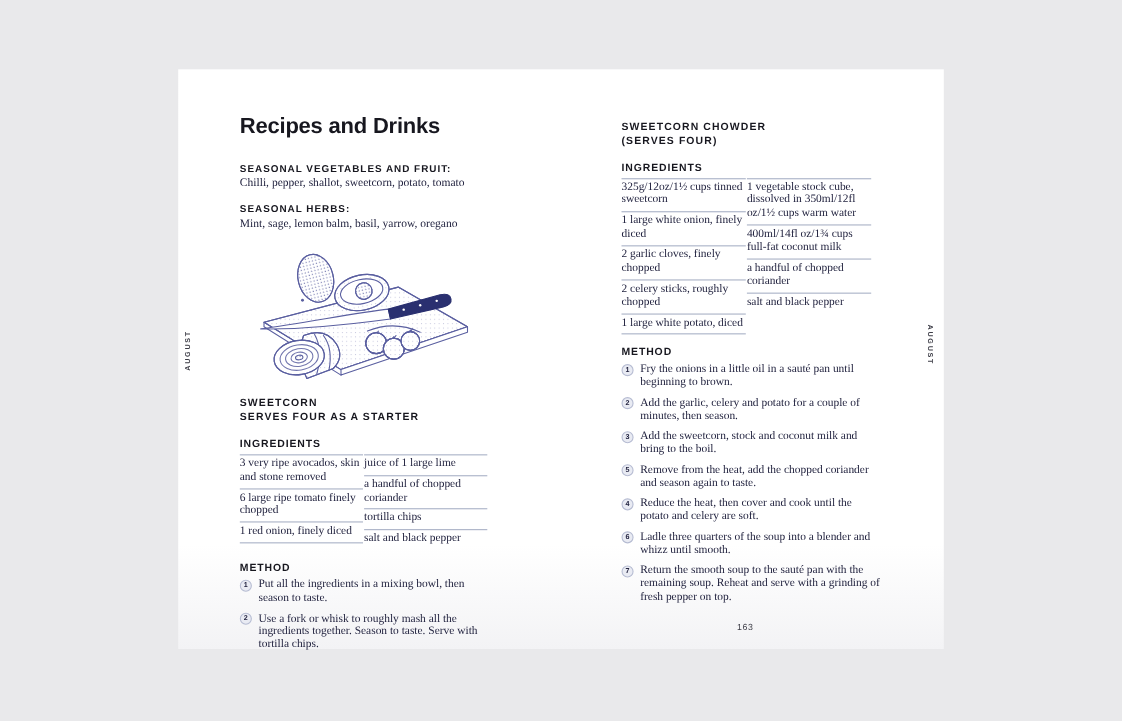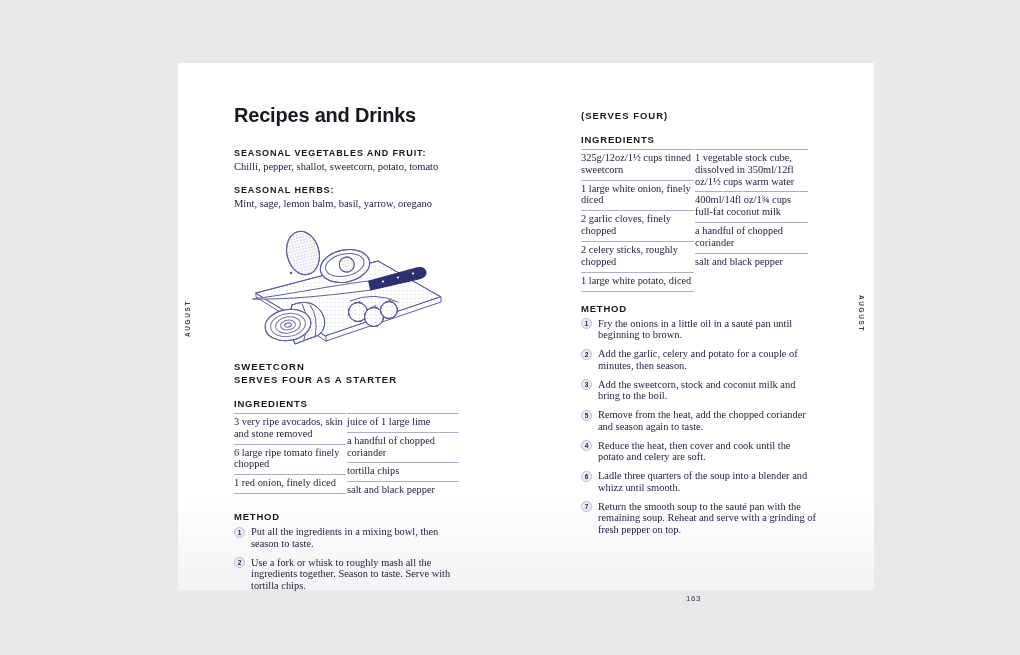--- a/index.html
+++ b/index.html
@@ -3,21 +3,21 @@
 <meta charset="utf-8">
 <style>
   :root{
     --canvas-bg:#e9e9eb; --page-bg:#ffffff; --body-ink:#232440; --heading-ink:#17171f;
     --rule:#a9b1c6; --illustration-ink:#5a5fa0; --knife-handle:#2a3070;
     --step-circle-fill:#e9ebf3; --step-circle-border:#b6bcd2; --margin-ink:#3c3c46;
   }
   html,body{margin:0;padding:0;}
   body{background:var(--canvas-bg);font-family:"Liberation Serif",serif;}
   .canvas{position:relative;width:1020px;height:655px;background:var(--canvas-bg);overflow:hidden;}
-  .page{position:absolute;left:178px;top:63px;width:696px;height:527px;
+  .page{position:absolute;left:162px;top:63px;width:696px;height:527px;
         background:linear-gradient(180deg,#ffffff 0%,#ffffff 82%,#f3f3f5 100%);}
   .col{position:absolute;color:var(--body-ink);}
   .col-left{left:56px;top:40px;width:234px;}
   .col-right{left:403px;top:47px;width:236px;}
 
   .page-title{font-family:"Liberation Sans",sans-serif;font-weight:bold;font-size:20px;
               letter-spacing:-0.2px;color:var(--heading-ink);margin:0 0 21px 0;line-height:1.2;}
 
   .season-heading{font-family:"Liberation Sans",sans-serif;font-weight:bold;font-size:9px;
                   letter-spacing:0.9px;color:var(--heading-ink);margin:0 0 3px 0;}
@@ -41,21 +41,21 @@
             background:var(--step-circle-fill);border:1px solid var(--step-circle-border);
             font-family:"Liberation Sans",sans-serif;font-weight:bold;font-size:6.5px;
             line-height:9px;text-align:center;color:var(--body-ink);}
 
   .margin-label{position:absolute;font-family:"Liberation Sans",sans-serif;font-weight:bold;
                 font-size:6.5px;letter-spacing:1.6px;color:var(--margin-ink);}
   .margin-label.left{left:6px;top:237px;writing-mode:vertical-rl;transform:rotate(180deg);}
   .margin-label.right{right:9px;top:232px;writing-mode:vertical-rl;}
 
   .page-number{position:absolute;left:508px;top:503px;font-family:"Liberation Sans",sans-serif;
-               font-weight:normal;font-size:8px;letter-spacing:0.5px;color:var(--margin-ink);margin-top:28px;}
+               font-weight:normal;font-size:8px;letter-spacing:0.5px;color:var(--margin-ink);}
 </style>
 </head>
 <body>
 
 <div class="canvas">
   <div class="page">
 
     <div class="margin-label left">AUGUST</div>
     <div class="margin-label right">AUGUST</div>
 
@@ -165,20 +165,21 @@
           <li class="step">
             <span class="step-num">2</span>
             <span>Use a fork or whisk to roughly mash all the ingredients together. Season to taste. Serve with tortilla chips.</span>
           </li>
         </ol>
       </div>
     </div>
 
     <div class="col col-right">
       <div>
+        <h4 class="recipe-title">SWEETCORN CHOWDER</h4>
         <div class="recipe-subtitle">(SERVES FOUR)</div>
 
         <h5 class="minihead">INGREDIENTS</h5>
         <div class="ing-table">
           <div class="ing-col ing-col-closed">
             <div class="ing">325g/12oz/1½ cups tinned sweetcorn</div>
             <div class="ing">1 large white onion, finely diced</div>
             <div class="ing">2 garlic cloves, finely chopped</div>
             <div class="ing">2 celery sticks, roughly chopped</div>
             <div class="ing">1 large white potato, diced</div>

